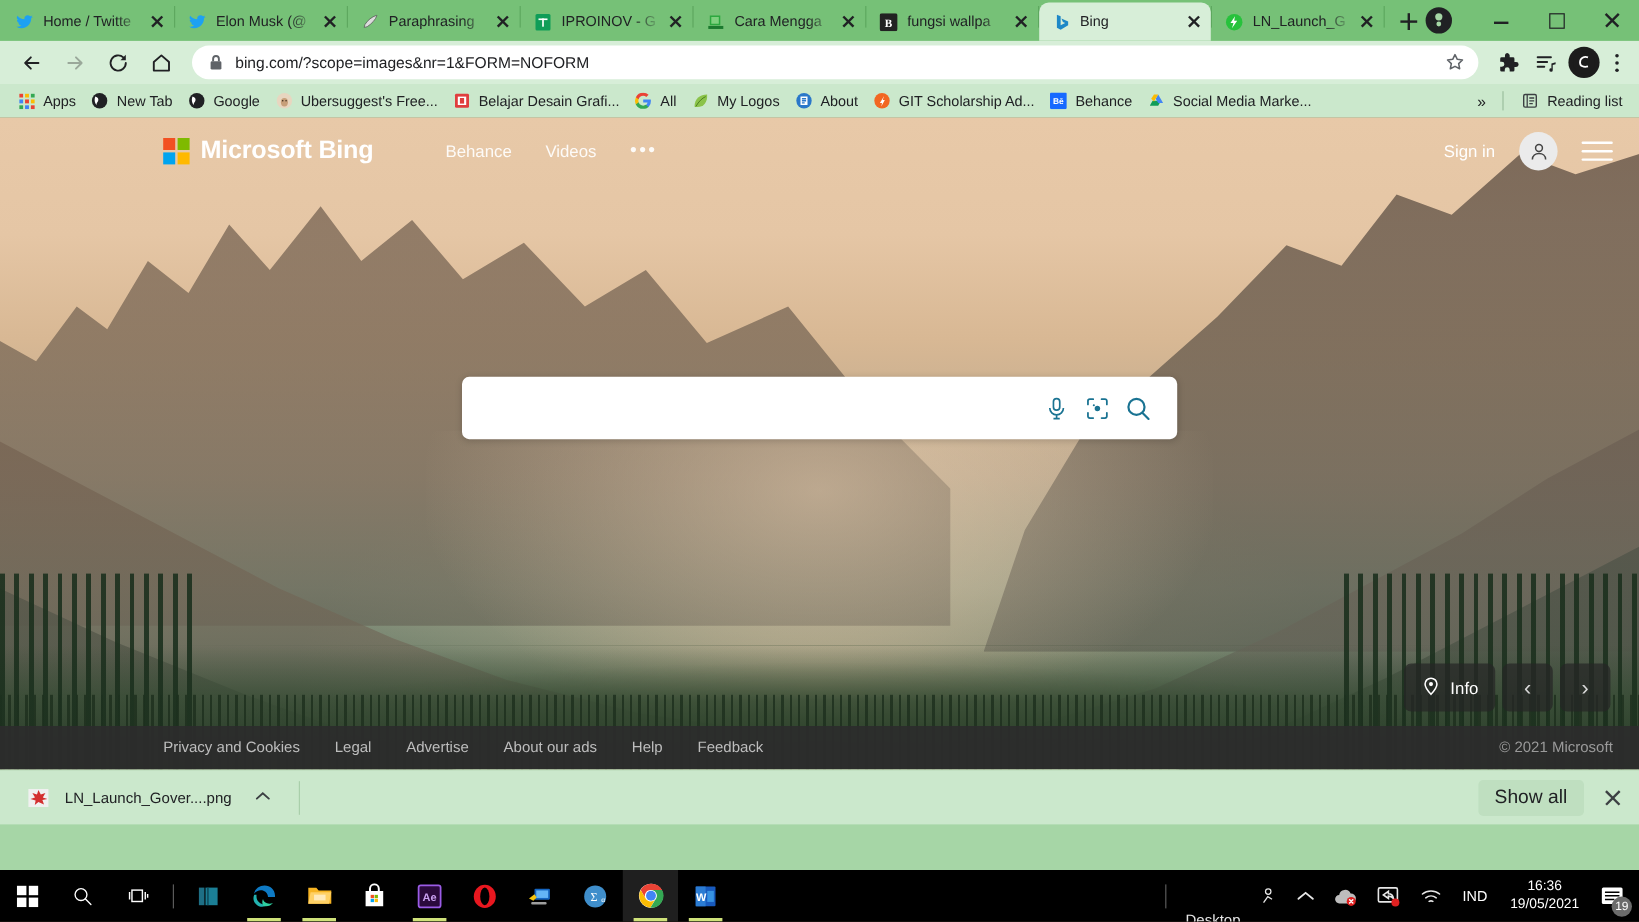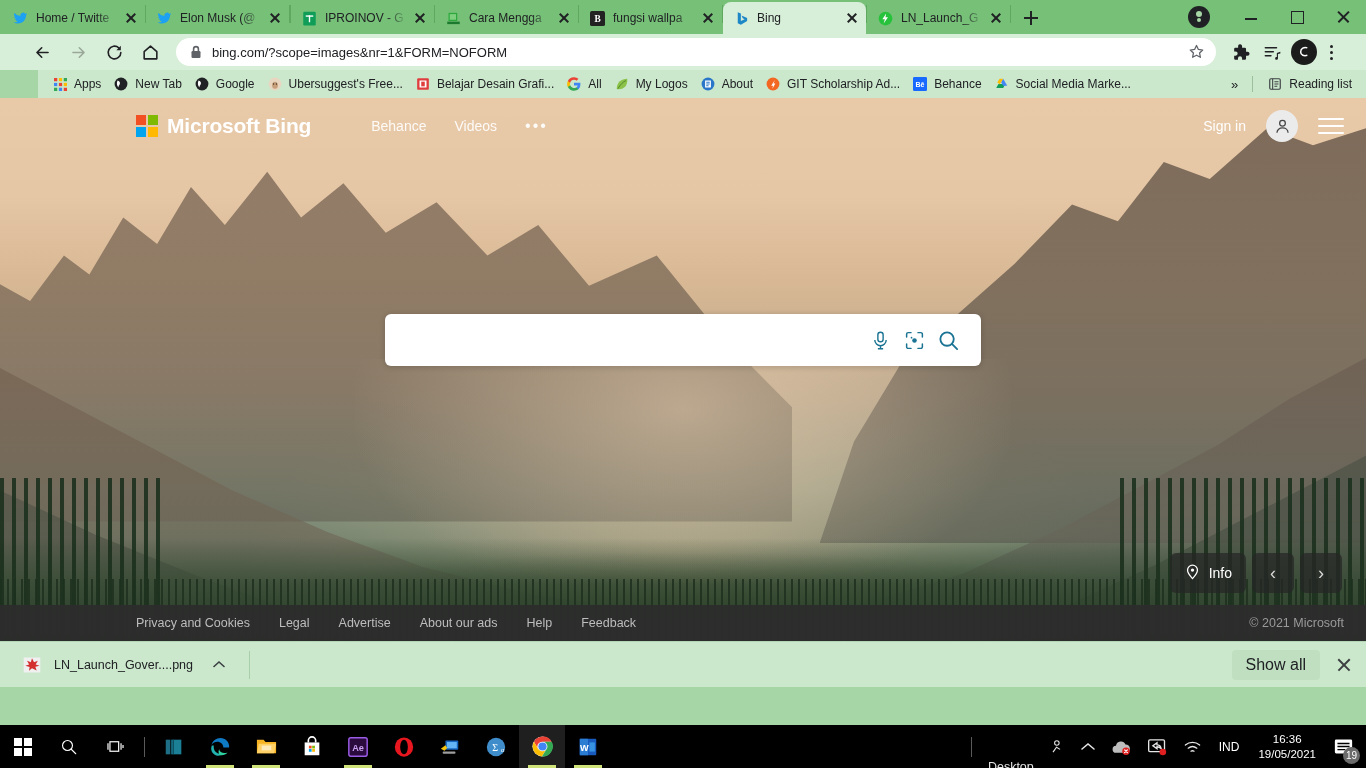--- a/index.html
+++ b/index.html
@@ -79,21 +79,21 @@
   .win-max::before { content: ""; position: absolute; width: 11px; height: 11px; border: 1.5px solid #202124; }
   .win-close::before, .win-close::after {
     content: ""; position: absolute; width: 15px; height: 1.5px; background: #202124;
   }
   .win-close::before { transform: rotate(45deg); }
   .win-close::after  { transform: rotate(-45deg); }
 
   
   .toolbar {
     height: 36px; background: #d7eed8;
-    display: flex; align-items: center; padding: 0 24px;
+    display: flex; align-items: center; padding: 0 8px;
   }
   .nav-btn {
     width: 30px; height: 30px; margin: 0 3px;
     display: flex; align-items: center; justify-content: center;
     border-radius: 50%; flex: none;
   }
   .nav-btn svg { display: block; }
   .omnibox {
     flex: 1; height: 28px; background: #fff; border-radius: 14px;
     display: flex; align-items: center; padding: 0 10px 0 14px;
@@ -111,21 +111,21 @@
     display: flex; align-items: center; justify-content: center;
     color: #fff; font-size: 13px; font-weight: bold; flex: none; margin: 0 3px;
   }
   .kebab { width: 22px; height: 28px; display: flex; flex-direction: column; align-items: center; justify-content: center; gap: 3px; flex: none; }
   .kebab i { width: 3px; height: 3px; border-radius: 50%; background: #202124; display: block; }
 
   
   .bookmarks {
     height: 28px; background: #cbe8cc;
     display: flex; align-items: center; padding: 0 8px;
-    font-size: 12px; color: #202124; position: relative; margin-left: 38px;
+    font-size: 12px; color: #202124; position: relative;
   }
   .bm {
     display: flex; align-items: center; gap: 6px;
     padding: 2px 6px; border-radius: 4px; white-space: nowrap; flex: none;
   }
   .bm .bm-ico { width: 16px; height: 16px; flex: none; display: flex; align-items: center; justify-content: center; font-size: 10px; }
   .bm-overflow { margin-left: auto; display: flex; align-items: center; gap: 8px; }
   .chev-dbl { font-size: 13px; color: #202124; padding: 0 6px; }
   .bm-divider { width: 1px; height: 16px; background: #9cbf9d; }
 
@@ -332,20 +332,29 @@
       <span class="favicon">
         <svg width="15" height="15" viewBox="0 0 24 24">
             <path fill="#1da1f2" d="M23 4.9a9 9 0 01-2.6.7 4.5 4.5 0 002-2.5 9 9 0 01-2.9 1.1A4.5 4.5 0 0011.7 8a12.8 12.8 0 01-9.3-4.7 4.5 4.5 0 001.4 6 4.4 4.4 0 01-2-.6 4.5 4.5 0 003.6 4.4 4.5 4.5 0 01-2 .1 4.5 4.5 0 004.2 3.1A9 9 0 011 18.1a12.7 12.7 0 006.9 2c8.3 0 12.9-6.9 12.9-12.9v-.6A9.2 9.2 0 0023 4.9z"></path>
           </svg>
       </span>
       <span class="tab-title">Elon Musk (@</span>
       <span class="tab-close"></span>
     </div>
     <div class="tab-sep"></div>
 
+    <div class="tab">
+      <span class="favicon">
+        <svg width="15" height="15" viewBox="0 0 24 24">
+            <path fill="#dcdcdc" stroke="#555" stroke-width="1" d="M20 3C14 5 9 9 5 15l-1 4 4-1C14 14 19 9 21 3z"></path>
+          </svg>
+      </span>
+      <span class="tab-title">Paraphrasing</span>
+      <span class="tab-close"></span>
+    </div>
     <div class="tab-sep"></div>
 
     <div class="tab">
       <span class="favicon">
         <svg width="15" height="15" viewBox="0 0 24 24">
             <rect x="2" y="1" width="20" height="22" rx="2" fill="#0f9d58"></rect>
             <rect x="6" y="7" width="12" height="2.2" fill="#fff"></rect>
             <rect x="10.9" y="7" width="2.2" height="11" fill="#fff"></rect>
           </svg>
       </span>

